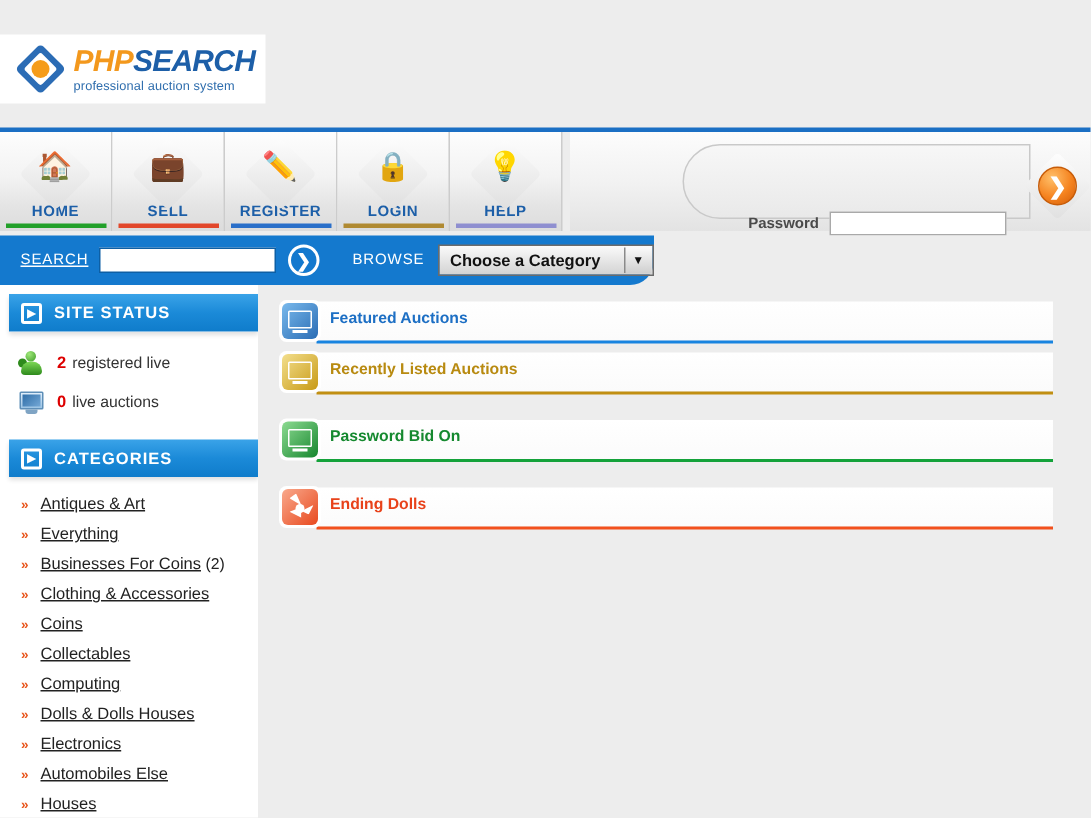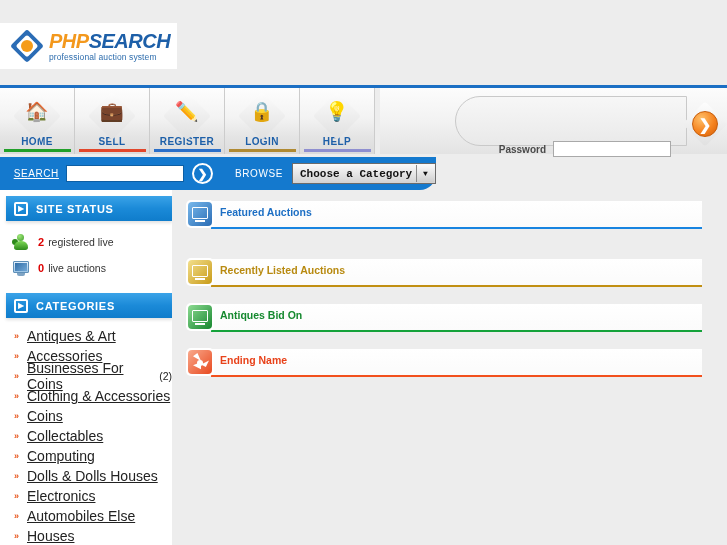--- a/index.html
+++ b/index.html
@@ -195,21 +195,21 @@
   }
   .browse-lab {
     font-size: 10px; color: #ffffff; margin-left: 22px;
     letter-spacing: 0.6px;
   }
   .browse-sel {
     position: relative;
     width: 144px; height: 21px; margin-left: 9px;
     background: linear-gradient(180deg,#fafafa,#d3d3d3);
     border: 1px solid #6b6b6b;
-    display: flex; align-items: center; cursor: pointer; font-family: Liberation Mono, monospace;
+    display: flex; align-items: center; cursor: pointer;
   }
   .browse-sel span {
     font-size: 11px; font-weight: bold; color: #111;
     margin-left: 7px;
   }
   .browse-arrow {
     position: absolute; right: 1px; top: 1px;
     width: 18px; height: 17px;
     background: linear-gradient(180deg,#fafafa,#cfcfcf);
     border-left: 1px solid #8a8a8a;
@@ -288,21 +288,21 @@
   .cat-list { margin-top: 8px; padding-left: 14px; }
   .cat-item {
     display: flex; align-items: center;
     height: 20px; cursor: pointer;
   }
   .cat-bullet {
     color: #e8541a; font-size: 9px; font-weight: bold;
     width: 13px; flex: 0 0 13px; letter-spacing: -1px;
   }
   .cat-link {
-    font-size: 14px; color: #222222;
+    font-size: 11px; color: #222222;
     text-decoration: underline;
   }
   .cat-count { font-size: 10.5px; color: #222222; margin-left: 3px; }
 
   
   .main {
     position: absolute; left: 172px; top: 190px;
     right: 0; bottom: 0;
     background: #ededed;
   }
@@ -477,21 +477,21 @@
     <div class="sq">▶</div>
     <div class="ttl">CATEGORIES</div>
   </div>
   <div class="cat-list" id="cat-list">
       <div class="cat-item">
         <div class="cat-bullet">»</div>
         <div class="cat-link">Antiques &amp; Art</div>
       </div>
       <div class="cat-item">
         <div class="cat-bullet">»</div>
-        <div class="cat-link">Accessories</div>
+        <div class="cat-link">Everything</div>
       </div>
       <div class="cat-item">
         <div class="cat-bullet">»</div>
         <div class="cat-link">Businesses For Coins</div>
         <div class="cat-count">(2)</div>
       </div>
       <div class="cat-item">
         <div class="cat-bullet">»</div>
         <div class="cat-link">Clothing &amp; Accessories</div>
       </div>
@@ -531,48 +531,48 @@
       <div class="sect-box"></div>
       <div class="sect-rule" style="background:#1884e0;"></div>
       <div class="sect-ico">
         <div class="sect-ico-in" style="background:linear-gradient(135deg,#79b9ec,#2a6cb4);">
           <div class="mon-b"></div>
           <div class="mon-s"></div>
         </div>
       </div>
       <div class="sect-title" style="color:#1d6fc4;">Featured Auctions</div>
     </div>
-    <div class="sect" style="margin-top: 30px;">
+    <div class="sect" style="margin-top: 6px;">
       <div class="sect-box"></div>
       <div class="sect-rule" style="background:#c18f12;"></div>
       <div class="sect-ico">
         <div class="sect-ico-in" style="background:linear-gradient(135deg,#f3df8d,#c89a16);">
           <div class="mon-b"></div>
           <div class="mon-s"></div>
         </div>
       </div>
       <div class="sect-title" style="color:#b88a10;">Recently Listed Auctions</div>
     </div>
     <div class="sect" style="margin-top: 17px;">
       <div class="sect-box"></div>
       <div class="sect-rule" style="background:#14a23a;"></div>
       <div class="sect-ico">
         <div class="sect-ico-in" style="background:linear-gradient(135deg,#8ddb92,#16862e);">
           <div class="mon-b"></div>
           <div class="mon-s"></div>
         </div>
       </div>
-      <div class="sect-title" style="color:#15892f;">Antiques Bid On</div>
+      <div class="sect-title" style="color:#15892f;">Password Bid On</div>
     </div>
     <div class="sect" style="margin-top: 17px;">
       <div class="sect-box"></div>
       <div class="sect-rule" style="background:#f2501d;"></div>
       <div class="sect-ico">
         <div class="sect-ico-in" style="background:linear-gradient(135deg,#f9a98c,#e8491f);">
           <div class="rad-c"></div>
           <div class="rad-b" style="left:5px;top:3px;clip-path:polygon(100% 100%,0 40%,55% 0);"></div>
           <div class="rad-b" style="left:13px;top:9px;clip-path:polygon(0 70%,100% 20%,60% 100%);"></div>
           <div class="rad-b" style="left:5px;top:12px;clip-path:polygon(100% 0,100% 90%,0 40%);"></div>
         </div>
       </div>
-      <div class="sect-title" style="color:#e8421a;">Ending Name</div>
+      <div class="sect-title" style="color:#e8421a;">Ending Dolls</div>
     </div>
   </div>
 
 </body></html>

